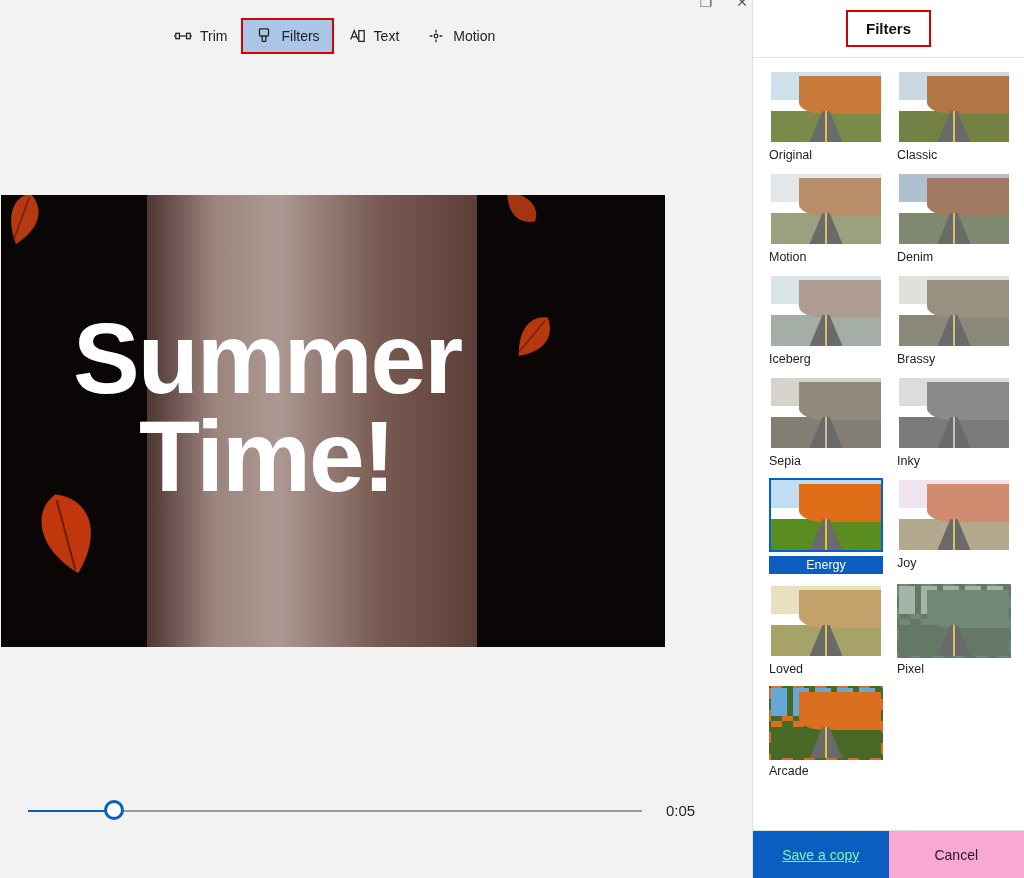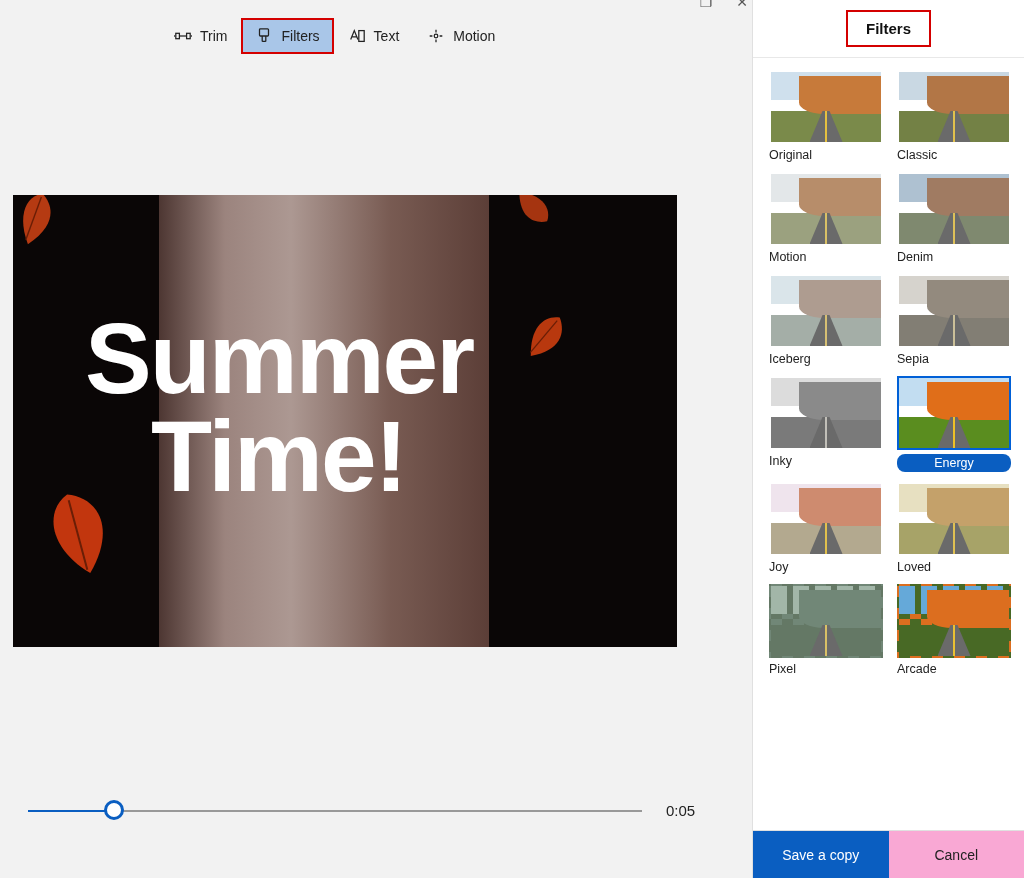--- a/index.html
+++ b/index.html
@@ -7,53 +7,53 @@
 
   .main-area { position: absolute; left: 0; top: 0; width: 752px; height: 878px; }
   .side-panel { position: absolute; left: 752px; top: 0; width: 272px; height: 878px; background: #fff; border-left: 1px solid #e0e0e0; display: flex; flex-direction: column; }
 
   .toolbar { position: absolute; top: 18px; left: 160px; display: flex; gap: 0; align-items: center; }
   .tool-btn { display: flex; align-items: center; gap: 8px; padding: 7px 12px; font-size: 14px; color: #222; cursor: pointer; border: 2px solid transparent; }
   .tool-btn.active { background: #a9c6e8; }
   .tool-btn.highlight-red { border: 2px solid #d40000; }
   .tool-btn .ico { width: 18px; height: 18px; display: flex; align-items: center; justify-content: center; }
 
-  .preview { position: absolute; left: 13px; top: 195px; width: 664px; height: 452px; background: #0a0606; overflow: hidden; padding-left: 45px; }
+  .preview { position: absolute; left: 1px; top: 195px; width: 664px; height: 452px; background: #0a0606; overflow: hidden; padding-left: 45px; }
   .preview-inner { position:absolute; left:0; top:0; width:100%; height:100%; background:#0a0606; }
   .preview-center { position:absolute; left:146px; top:0; width:330px; height:100%; background: linear-gradient(90deg,#593f3a 0%,#b59a93 20%,#c9b2ab 40%,#8c6a60 70%,#6a4840 100%); opacity:0.85; }
   .leaf { position:absolute; width:80px; height:70px; }
   .leaf svg { width:100%; height:100%; }
   .overlay-text { position:absolute; left:72px; top:114px; color:#fff; font-size:100px; font-weight:800; line-height:0.98; letter-spacing:-2px; font-family:'Segoe UI Black','Segoe UI',sans-serif; }
 
   .timeline { position:absolute; left:28px; top:802px; width:614px; height:20px; }
   .timeline-track { position:absolute; left:0; top:8px; width:100%; height:2px; background:#999; }
   .timeline-fill { position:absolute; left:0; top:8px; height:2px; background:#0a5ec1; }
   .timeline-thumb { position:absolute; top:-2px; width:20px; height:20px; border-radius:50%; background:#fff; border:3px solid #0a5ec1; transform:translateX(-50%); }
   .time-label { position:absolute; left:666px; top:802px; font-size:15px; color:#222; }
 
   .panel-header { position:relative; height:58px; border-bottom:1px solid #e8e8e8; display:flex; align-items:center; justify-content:center; }
   .panel-title { font-size:15px; font-weight:600; color:#111; padding:6px 16px; }
   .panel-title.highlight-red { outline:2px solid #d40000; outline-offset:2px; }
 
   .filters-grid { flex:1; overflow-y:auto; padding:12px 16px 6px 16px; display:grid; grid-template-columns: 1fr 1fr; gap:10px 14px; align-content:start; }
   .filter-item { display:flex; flex-direction:column; align-items:flex-start; gap:4px; cursor:pointer; }
   .filter-thumb { width:114px; height:74px; position:relative; border:2px solid transparent; overflow:hidden; }
   .filter-item.selected .filter-thumb { border:2px solid #0a5ec1; }
-  .filter-item.selected .filter-label { background:#0a5ec1; color:#fff; width:114px; text-align:center; padding:2px 8px;border-radius:8px; }
+  .filter-item.selected .filter-label { background:#0a5ec1; color:#fff; width:114px; text-align:center; padding:2px 8px; }
   .filter-label { font-size:12.5px; color:#222; text-align:center; }
 
   .thumb-sky { position:absolute; left:0; top:0; width:100%; height:40%; }
   .thumb-rock { position:absolute; left:25%; top:5%; width:75%; height:55%; border-radius:0 0 0 30%; }
   .thumb-ground { position:absolute; left:0; top:55%; width:100%; height:45%; }
   .thumb-road { position:absolute; left:35%; top:55%; width:30%; height:45%; clip-path: polygon(40% 0, 60% 0, 100% 100%, 0 100%); background:#6a6a6a; }
   .thumb-line { position:absolute; left:49%; top:55%; width:2%; height:45%; background:#e5c040; }
 
   .panel-footer { height:48px; display:flex; border-top:1px solid #e0e0e0; }
   .footer-btn { flex:1; display:flex; align-items:center; justify-content:center; font-size:14px; cursor:pointer; }
-  .footer-btn.primary { background:#0a5ec1; color:#ffffff; }
+  .footer-btn.primary { background:#0a5ec1; color:#86efac;text-decoration:underline; }
   .footer-btn.secondary { background:#f9a8d4; color:#222; }
 
   .win-controls { position:absolute; right:4px; top:-6px; display:flex; gap:24px; color:#555; font-size:14px; }
 </style>
 </head>
 <body>
 
 <div class="main-area">
 
   <div class="win-controls">
@@ -200,20 +200,30 @@
       </div>
       <div class="filter-item">
         <div class="filter-thumb" style="filter: saturate(0.6);">
           <div class="thumb-sky" style="background: rgb(212, 230, 239);"></div>
           <div class="thumb-ground" style="background: rgb(159, 176, 164);"></div>
           <div class="thumb-rock" style="background: rgb(184, 154, 134);"></div>
           <div class="thumb-road"></div>
           <div class="thumb-line"></div>
         </div>
         <div class="filter-label">Iceberg</div>
+      </div>
+      <div class="filter-item">
+        <div class="filter-thumb" style="filter: saturate(0.5);">
+          <div class="thumb-sky" style="background: rgb(228, 224, 214);"></div>
+          <div class="thumb-ground" style="background: rgb(140, 138, 106);"></div>
+          <div class="thumb-rock" style="background: rgb(160, 144, 111);"></div>
+          <div class="thumb-road"></div>
+          <div class="thumb-line"></div>
+        </div>
+        <div class="filter-label">Brassy</div>
       </div>
       <div class="filter-item">
         <div class="filter-thumb" style="filter: saturate(0.3);">
           <div class="thumb-sky" style="background: rgb(221, 210, 191);"></div>
           <div class="thumb-ground" style="background: rgb(140, 125, 92);"></div>
           <div class="thumb-rock" style="background: rgb(164, 136, 96);"></div>
           <div class="thumb-road"></div>
           <div class="thumb-line"></div>
         </div>
         <div class="filter-label">Sepia</div>

